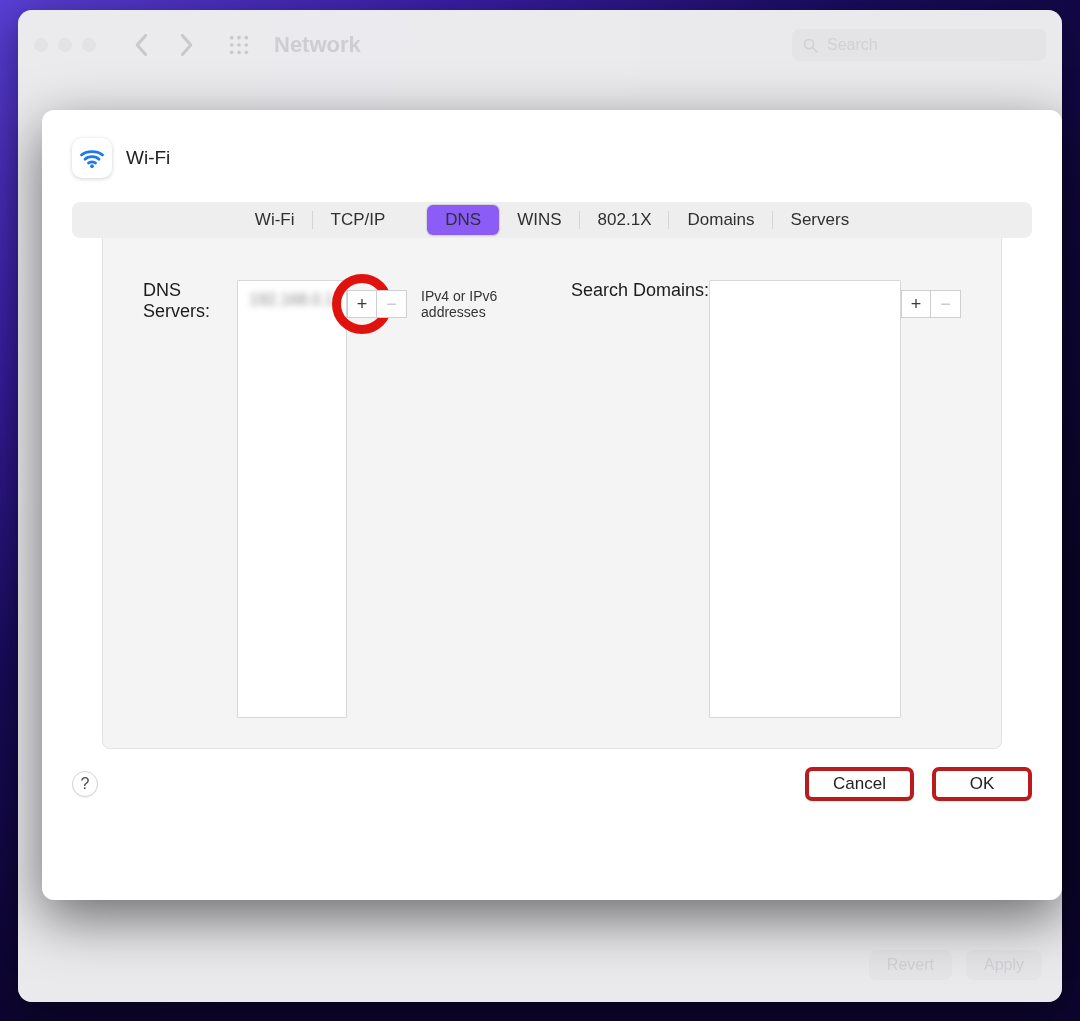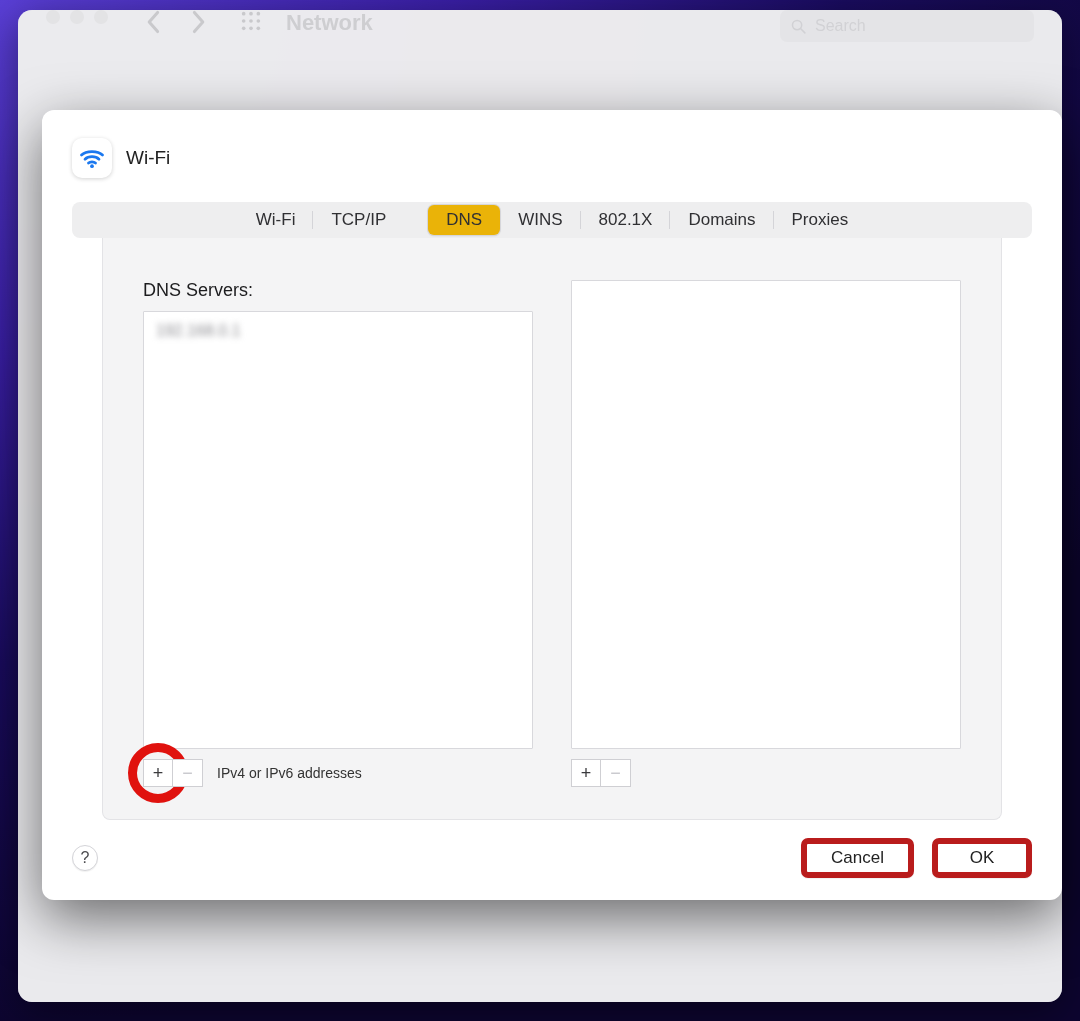--- a/index.html
+++ b/index.html
@@ -24,22 +24,22 @@
   }
   .parent-scrim {
     position: absolute; inset: 0;
     background: rgba(236,236,238,0.55);
     border-radius: 14px;
     pointer-events: none;
   }
   .parent-toolbar {
     height: 70px;
     display: flex;
-    align-items: flex-start;
-    padding: 0 28px;
+    align-items: center;
+    padding: 0 16px;
     gap: 14px;
   }
   .traffic-lights { display: flex; gap: 10px; margin-right: 12px; }
   .traffic-lights span {
     width: 14px; height: 14px; border-radius: 50%;
     background: #d7d7d9;
     display: inline-block;
   }
   .nav-arrows { display: flex; gap: 24px; margin-left: 10px; color: #9d9da2; }
   .nav-arrows svg { width: 20px; height: 24px; }
@@ -122,21 +122,21 @@
     color: #303033;
     position: relative;
   }
   .tab + .tab::before {
     content: "";
     width: 1px; height: 18px;
     background: #d4d4d8;
     position: absolute; left: -1px; top: 50%; transform: translateY(-50%);
   }
   .tab.active {
-    background: #eab308;
+    background: #8b5cf6;
     border-radius: 6px;
     box-shadow: 0 0 0 1px #d6d6da, 0 1px 2px rgba(0,0,0,0.12);
     font-weight: 500;
     margin-left: 24px;
   }
   .tab.active::before,
   .tab.active + .tab::before { display: none; }
 
   
   .sheet-content {
@@ -147,21 +147,21 @@
     border-top: none;
     border-bottom-left-radius: 8px;
     border-bottom-right-radius: 8px;
     display: flex;
     gap: 38px;
     padding: 42px 40px 30px 40px;
   }
   .col {
     flex: 1;
     display: flex;
-    flex-direction: column;
+    flex-direction: row;
   }
   .col-label { font-size: 18px; margin-bottom: 10px; color: #1c1c1e; }
   .listbox {
     flex: 1;
     background: #fff;
     border: 1px solid #d8d8dc;
     border-radius: 1px;
     padding: 10px 12px;
     position: relative;
     min-height: 438px;
@@ -223,25 +223,25 @@
     border-radius: 50%;
     background: #fff;
     border: 1px solid #d4d4d8;
     box-shadow: 0 1px 1px rgba(0,0,0,0.06);
     display: flex; align-items: center; justify-content: center;
     font-size: 16px; color: #4b4b4e;
   }
   .sheet-footer .spacer { flex: 1; }
   .push-btn {
     min-width: 100px;
-    height: 40px;
+    height: 34px;
     padding: 0 24px;
     margin-left: 18px;
     background: #fff;
-    border: 6px solid #b91c1c;
+    border: 4px solid #b91c1c;
     border-radius: 7px;
     font-size: 17px;
     box-shadow: 0 1px 1px rgba(0,0,0,0.06);
     display: flex; align-items: center; justify-content: center;
   }
 </style>
 </head>
 <body>
 
 <div class="parent-window">
@@ -275,20 +275,24 @@
     <div class="parent-title">Network</div>
     <div class="parent-search">
       <svg viewBox="0 0 24 24">
           <circle cx="10" cy="10" r="6.5" fill="none" stroke="currentColor" stroke-width="2.2"></circle>
           <line x1="15.2" y1="15.2" x2="21" y2="21" stroke="currentColor" stroke-width="2.2" stroke-linecap="round"></line>
         </svg>
       <span>Search</span>
     </div>
   </div>
 
+  <div class="parent-footer">
+    <div class="btn">Revert</div>
+    <div class="btn">Apply</div>
+  </div>
 
   <div class="parent-scrim"></div>
 </div>
 
 <div class="sheet">
 
   <div class="sheet-header">
     <div class="wifi-icon">
       <svg viewBox="0 0 24 24">
         <g fill="none" stroke="#1b78ef" stroke-width="2.4" stroke-linecap="round">
@@ -303,21 +307,21 @@
   </div>
 
   <div class="tab-area">
     <div class="tab-row" id="tab-row">
         <div class="tab">Wi-Fi</div>
         <div class="tab">TCP/IP</div>
         <div class="tab active">DNS</div>
         <div class="tab">WINS</div>
         <div class="tab">802.1X</div>
         <div class="tab">Domains</div>
-        <div class="tab">Proxies</div>
+        <div class="tab">Servers</div>
       </div>
 
     <div class="sheet-content">
 
       <div class="col">
         <div class="col-label">DNS Servers:</div>
         <div class="listbox">
           <div class="dns-entry">192.168.0.1</div>
         </div>
         <div class="list-footer">
@@ -326,20 +330,21 @@
             <div class="add-remove">
               <div class="sq-btn">+</div>
               <div class="sq-btn disabled">−</div>
             </div>
           </div>
           <div class="hint">IPv4 or IPv6 addresses</div>
         </div>
       </div>
 
       <div class="col">
+        <div class="col-label">Search Domains:</div>
         <div class="listbox"></div>
         <div class="list-footer">
           <div class="add-remove">
             <div class="sq-btn">+</div>
             <div class="sq-btn disabled">−</div>
           </div>
         </div>
       </div>
     </div>
   </div>

